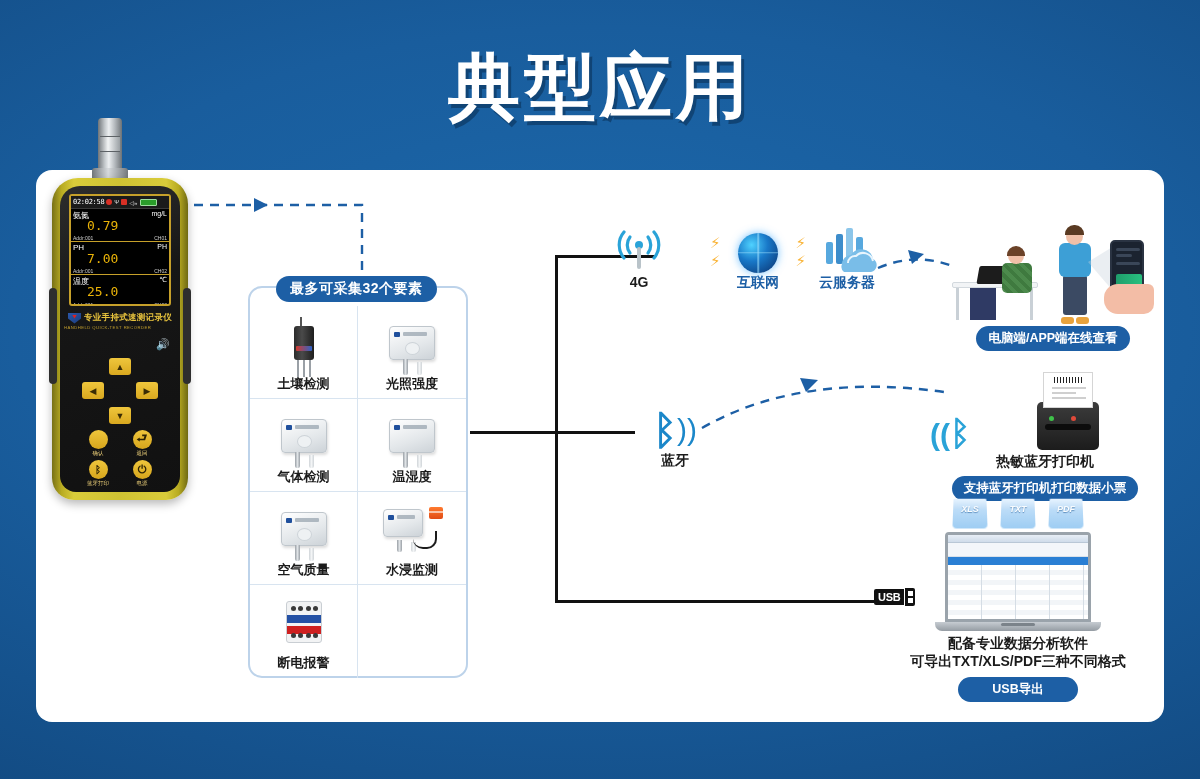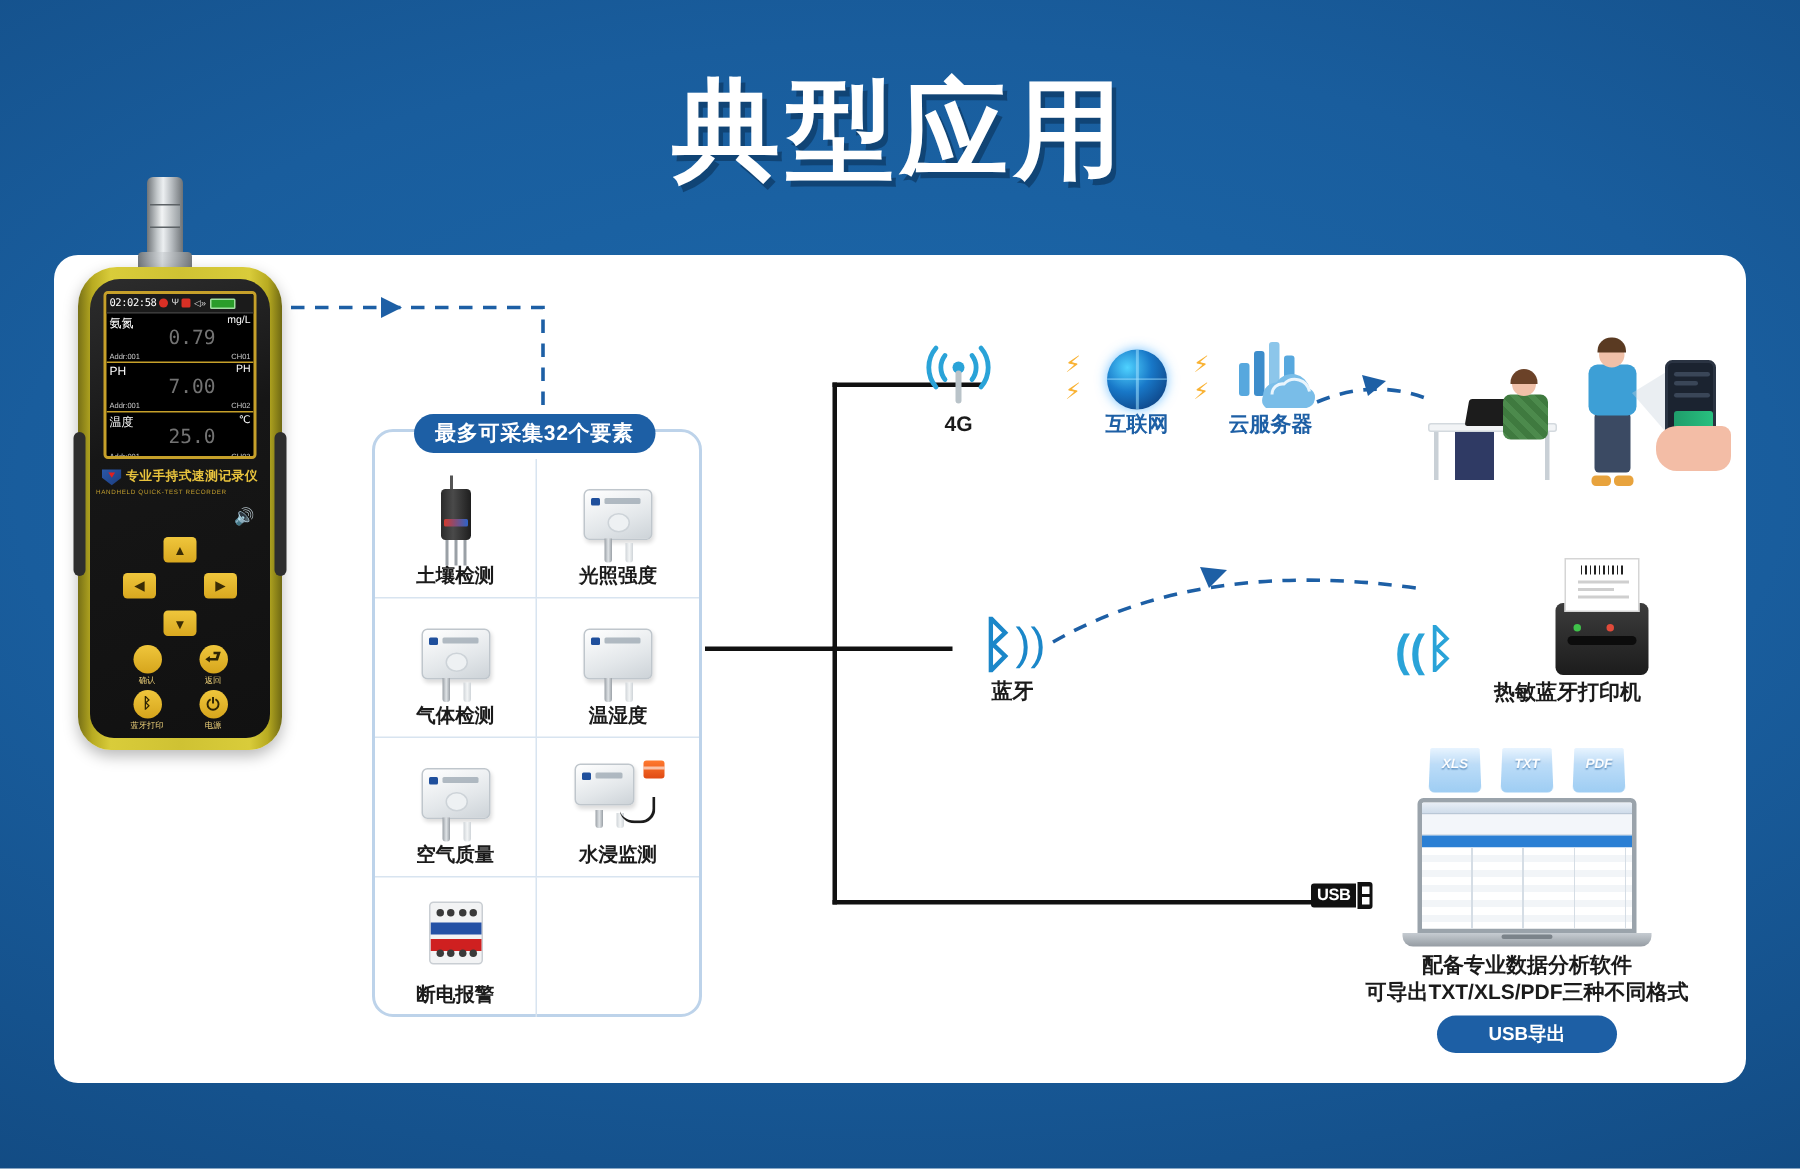--- a/index.html
+++ b/index.html
@@ -73,21 +73,21 @@
   .scr-time { color: #ffffff; font-size: 7px; letter-spacing: -.3px; font-family:"DejaVu Sans Mono", monospace; }
   .si { width: 6px; height: 6px; border-radius: 50%; }
   .si-red { background: #d93025; }
   .si-sq { width:6px; height:6px; background:#d93025; border-radius:1px;}
   .si-ant { color:#dcdcdc; font-size:6px; }
   .si-batt { width: 17px; height: 7px; background: #2a9d2a; border: 1px solid #9fdf9f; border-radius: 1px; margin-left:1px;}
   .scr-row { height: 33px; border-bottom: 1px solid #c6a02a; position: relative; }
   .scr-row:last-child { border-bottom: none; }
   .r-name { position: absolute; left: 2px; top: 1px; color: #fff; font-size: 8px; }
   .r-unit { position: absolute; right: 2px; top: 1px; color: #fff; font-size: 7px; }
-  .r-val  { position: absolute; left: 16px; right: 0; top: 9px; text-align: center; color: #737373; font-size: 13px; font-family:"DejaVu Sans Mono", monospace; }
+  .r-val  { position: absolute; left: 16px; right: 0; top: 9px; color: #eab308; font-size: 13px; font-family:"DejaVu Sans Mono", monospace; }
   .r-addr { position: absolute; left: 2px; bottom: 0px; color: #cfcfcf; font-size: 5px; }
   .r-ch   { position: absolute; right: 2px; bottom: 0px; color: #cfcfcf; font-size: 5px; }
 
   .dev-brand { position: absolute; left: 4px; top: 126px; width: 112px; }
   .brand-line { display: flex; align-items: center; justify-content: center; gap: 3px; }
   .brand-mark { width: 13px; height: 11px; background: linear-gradient(135deg,#2b57a8,#1b3c7d); clip-path: polygon(0 0,100% 0,100% 55%,50% 100%,0 55%); position: relative; }
   .brand-mark::after{ content:""; position:absolute; left:4px; top:2px; width:5px; height:4px; background:#e02020; clip-path: polygon(0 0,100% 0,50% 100%); }
   .brand-cn { color: #e8c33d; font-size: 8.5px; font-weight: bold; letter-spacing: .3px; }
   .brand-en { color: #c39f2e; font-size: 4.2px; letter-spacing: .45px; margin-top: 1px; }
 
@@ -549,20 +549,23 @@
       <div class="phone-scr">
         <i class="l" style="top:6px"></i>
           <i class="l" style="top:12px;width:16px"></i>
         <i class="l" style="top:20px"></i>
           <i class="g"></i>
         <i class="l" style="top:48px;width:18px"></i>
       </div>
       <div class="hand"></div>
     </div>
   </div>
+  <div style="text-align:center">
+    <span class="badge">电脑端/APP端在线查看</span>
+  </div>
 </div>
 
 <div id="node-bt">
   <div style="display:flex;align-items:center;justify-content:center;height:44px;">
     <span class="bt-glyph">ᛒ</span>
       <span class="bt-waves">))</span>
   </div>
   <div class="node-label dark">蓝牙</div>
 </div>
 
@@ -575,20 +578,23 @@
         <i class="ln" style="top:14px"></i>
           <i class="ln" style="top:19px;width:24px"></i>
         <i class="ln" style="top:24px"></i>
       </div>
       <div class="printer-led" style="left:12px;background:#3fc24a"></div>
       <div class="printer-led" style="left:34px;background:#e04a3a"></div>
       <div class="printer-slot"></div>
     </div>
   </div>
   <div class="node-label dark" style="margin-top:3px">热敏蓝牙打印机</div>
+  <div style="text-align:center;margin-top:5px">
+    <span class="badge">支持蓝牙打印机打印数据小票</span>
+  </div>
 </div>
 
 <div id="node-laptop">
   <div class="files">
     <div class="file-ic">
         <div class="flap"></div>
         <div class="ft">XLS</div>
       </div>
     <div class="file-ic">
         <div class="flap"></div>

